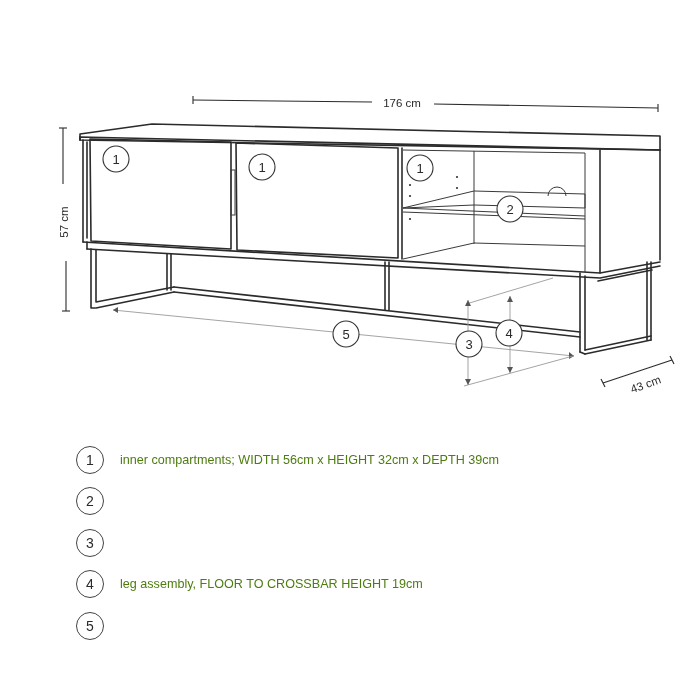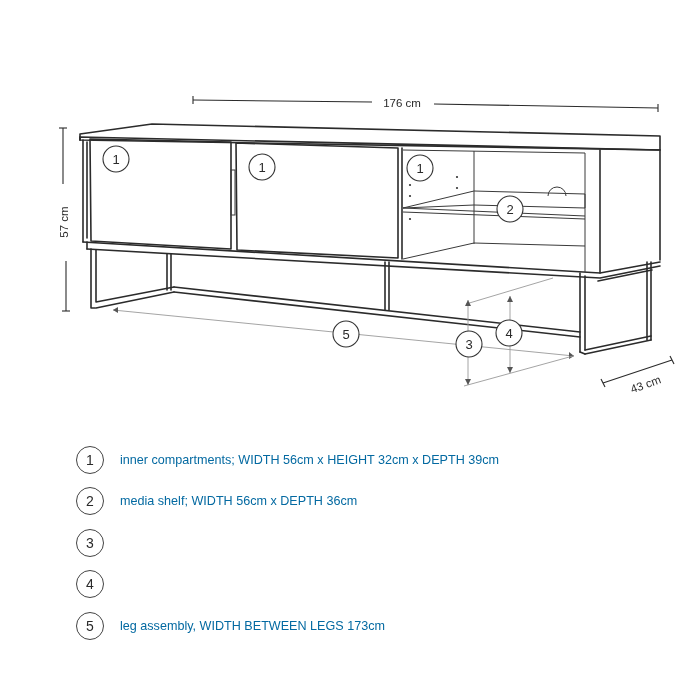--- a/index.html
+++ b/index.html
@@ -8,21 +8,21 @@
   .ln{stroke:#2b2b2b;stroke-width:1.6;fill:none;stroke-linejoin:round;stroke-linecap:round;}
   .thin{stroke:#3a3a3a;stroke-width:1;fill:none;}
   .dim{stroke:#2b2b2b;stroke-width:1.1;fill:none;}
   .gdim{stroke:#9a9a9a;stroke-width:0.9;fill:none;}
   .callout circle{fill:#fff;stroke:#333;stroke-width:1.1;}
   .callout text{font-family:"Liberation Sans",sans-serif;font-size:13px;fill:#2a2a2a;text-anchor:middle;dominant-baseline:central;}
   .dimtxt{font-family:"Liberation Sans",sans-serif;font-size:11.5px;fill:#2a2a2a;}
   #legend{position:absolute;left:76px;top:439px;width:560px;}
   .legend-row{display:flex;align-items:center;height:41.5px;}
   .legend-num{width:28px;height:28px;border:1.2px solid #444;border-radius:50%;display:flex;align-items:center;justify-content:center;font-size:14px;color:#2a2a2a;box-sizing:border-box;flex:0 0 auto;}
-  .legend-text{margin-left:16px;font-size:12.6px;color:#0369a1;white-space:nowrap;}
+  .legend-text{margin-left:16px;font-size:12.6px;color:#4d7c0f;white-space:nowrap;}
 </style>
 </head>
 <body>
 
 <svg id="drawing" viewBox="0 0 700 420" xmlns="http://www.w3.org/2000/svg">
 
   <g>
     <line class="dim" x1="193" y1="100" x2="372" y2="102"></line>
     <line class="dim" x1="193" y1="96" x2="193" y2="104"></line>
     <line class="dim" x1="434" y1="104" x2="658" y2="108"></line>
@@ -160,25 +160,24 @@
   </g>
 </svg>
 
 <div id="legend">
   <div class="legend-row">
     <div class="legend-num">1</div>
     <div class="legend-text">inner compartments; WIDTH 56cm x HEIGHT 32cm x DEPTH 39cm</div>
   </div>
   <div class="legend-row">
     <div class="legend-num">2</div>
-    <div class="legend-text">media shelf; WIDTH 56cm x DEPTH 36cm</div>
   </div>
   <div class="legend-row">
     <div class="legend-num">3</div>
   </div>
   <div class="legend-row">
     <div class="legend-num">4</div>
+    <div class="legend-text">leg assembly, FLOOR TO CROSSBAR HEIGHT 19cm</div>
   </div>
   <div class="legend-row">
     <div class="legend-num">5</div>
-    <div class="legend-text">leg assembly, WIDTH BETWEEN LEGS 173cm</div>
   </div>
 </div>
 
 </body></html>

